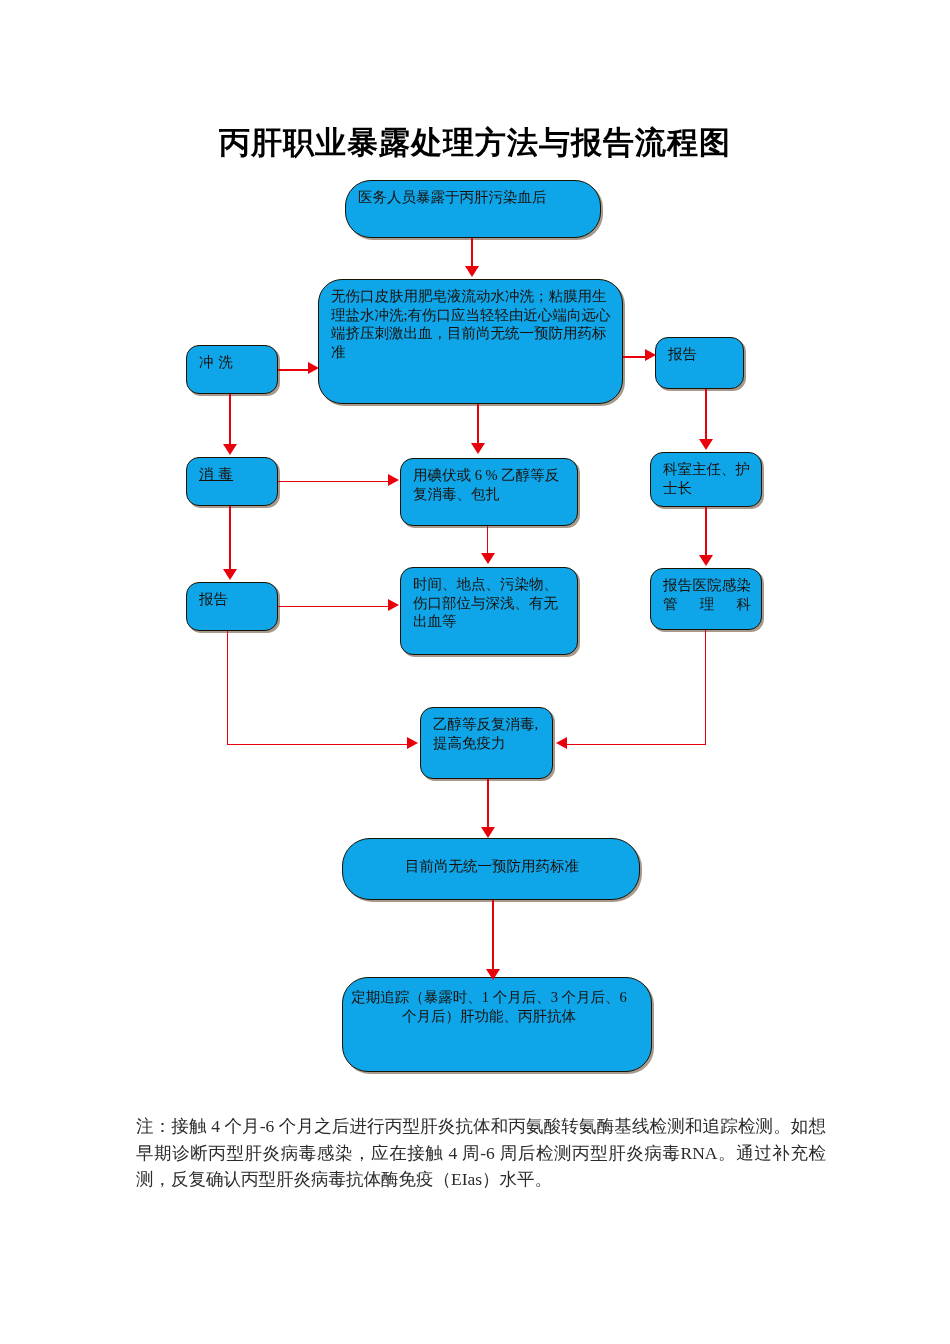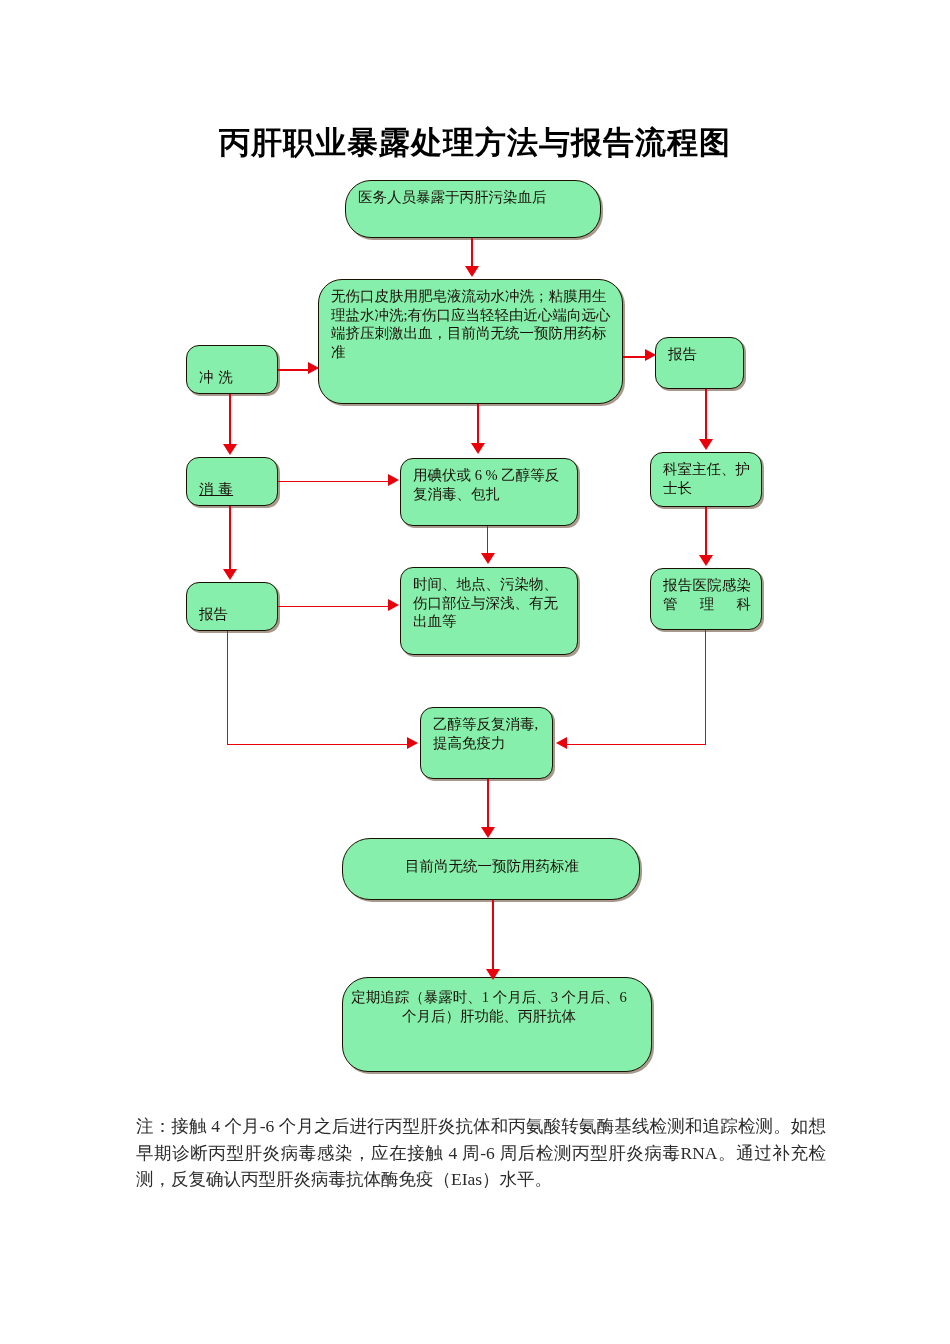--- a/index.html
+++ b/index.html
@@ -34,39 +34,39 @@
     font-size: 31px;
     letter-spacing: 1px;
     color: #000000;
     white-space: nowrap;
   }
 
   
   .node {
     position: absolute;
     box-sizing: border-box;
-    background: #86efac;
+    background: #0ea5e9;
     border: 1.6px solid #1a1200;
     border-radius: 13px;
     color: #1a1008;
     font-family: "Liberation Serif", "DejaVu Serif", serif;
     font-size: 14.5px;
     line-height: 1.28;
     padding: 7px 10px 6px 12px;
     box-shadow: 2px 2px 0 rgba(60,30,0,0.45);
     overflow: hidden;
   }
   .node .txt {
     display: block;
     white-space: pre-line;
   }
   .node.center-h { text-align: center; }
   .node.mid-v {
     display: flex;
-    align-items: flex-end;
+    align-items: flex-start;
   }
   .node.mid-v .txt { width: 100%; }
   .node.just .txt {
     text-align: justify;
     text-align-last: justify;
   }
   .node.sp .txt { letter-spacing: 0.5px; }
 
   
   .ln {

